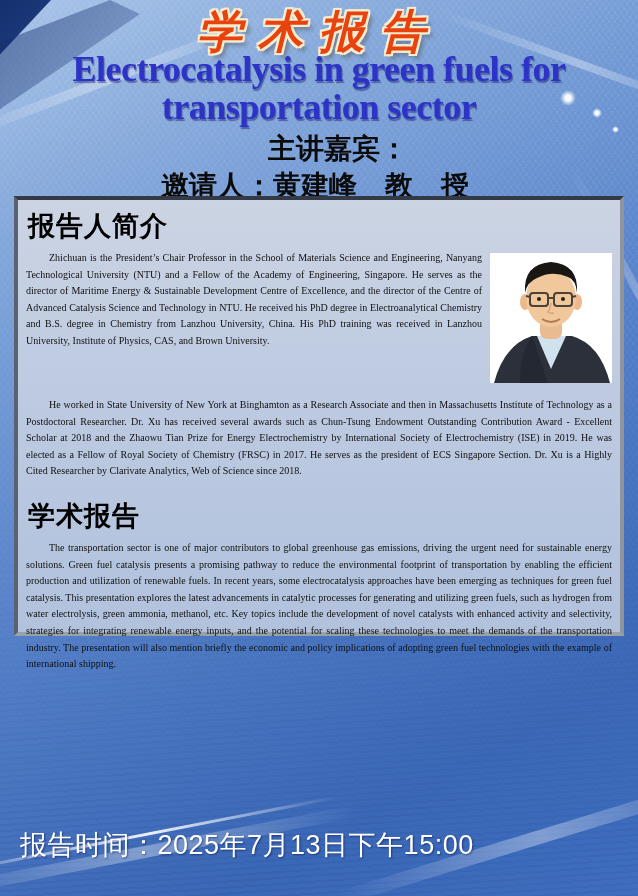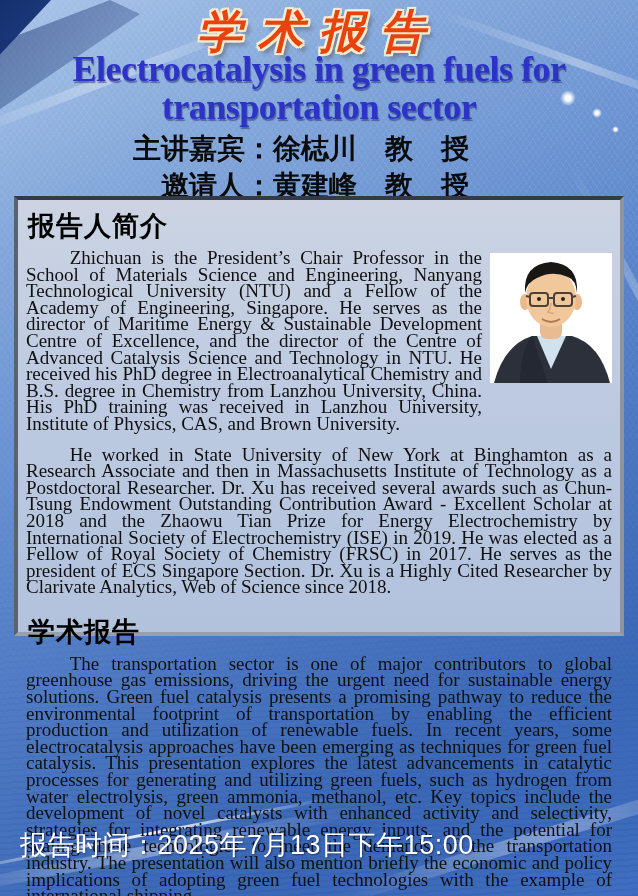--- a/index.html
+++ b/index.html
@@ -43,21 +43,21 @@
   .guest-line{display:flex;justify-content:center;}
   .guest-label{display:inline-block;width:160px;text-align:right;}
   .guest-value{display:inline-block;width:270px;text-align:left;}
   
   .panel{position:absolute;left:14px;top:196px;width:610px;height:440px;box-sizing:border-box;
     background:linear-gradient(180deg,#ccd4e3 0%,#bdcae1 45%,#b2c2dd 100%);
     border:4px solid;border-color:#333a46 #8f949d #99a0a9 #5a6170;
     padding:4px 8px 0 8px;}
   .cn-heading{font-family:"Liberation Sans",sans-serif;font-weight:bold;font-size:27px;
     color:#000;margin:4px 0 6px 2px;letter-spacing:1px;}
-  .body-par{font-size:19px;line-height:16.6px;text-align:justify;text-indent:2.3em;
+  .body-par{font-size:10px;line-height:16.6px;text-align:justify;text-indent:2.3em;
     margin:0;color:#101010;}
   .bio-row{display:flex;gap:8px;align-items:flex-start;}
   .bio-row .body-par{flex:1;}
   .photo{flex:0 0 122px;width:122px;height:130px;background:#fff;margin-top:3px;}
   .photo svg{display:block;}
   .par2{margin-top:14px;}
   .abs-heading{margin-top:18px;}
   
   .footer{position:absolute;left:20px;top:830px;color:#fff;
     font-family:"Liberation Sans",sans-serif;font-weight:normal;font-size:27px;line-height:30px;
@@ -84,21 +84,20 @@
 
   <div class="banner">学术报告</div>
   <div class="main-title">
     <div>Electrocatalysis in green fuels for</div>
     <div>transportation sector</div>
   </div>
 
   <div class="guests">
     <div class="guest-line">
       <span class="guest-label">主讲嘉宾：</span>
-        <span class="guest-value">徐梽川　教　授</span>
     </div>
     <div class="guest-line">
       <span class="guest-label">邀请人：</span>
         <span class="guest-value">黄建峰　教　授</span>
     </div>
   </div>
 
   <div class="panel">
     <div class="cn-heading">报告人简介</div>
 

